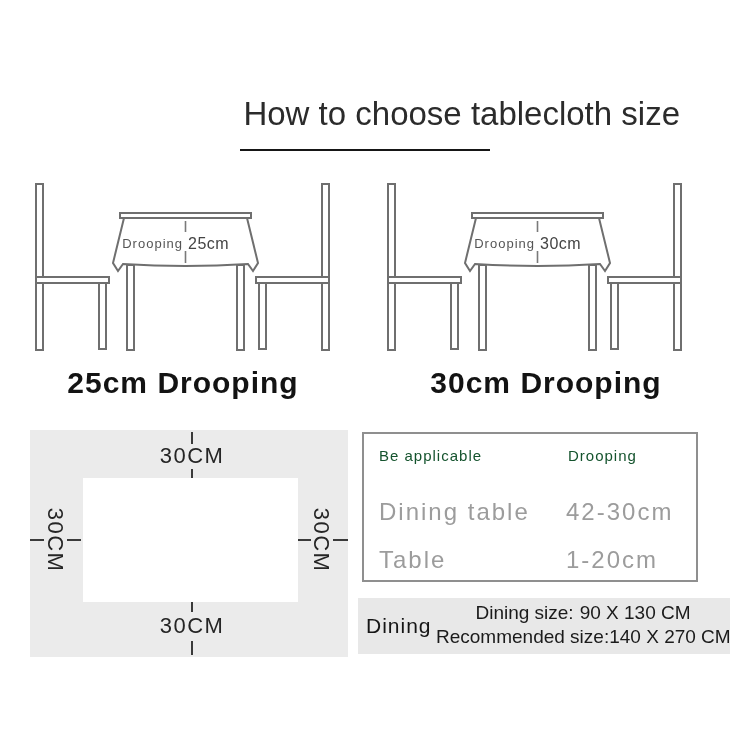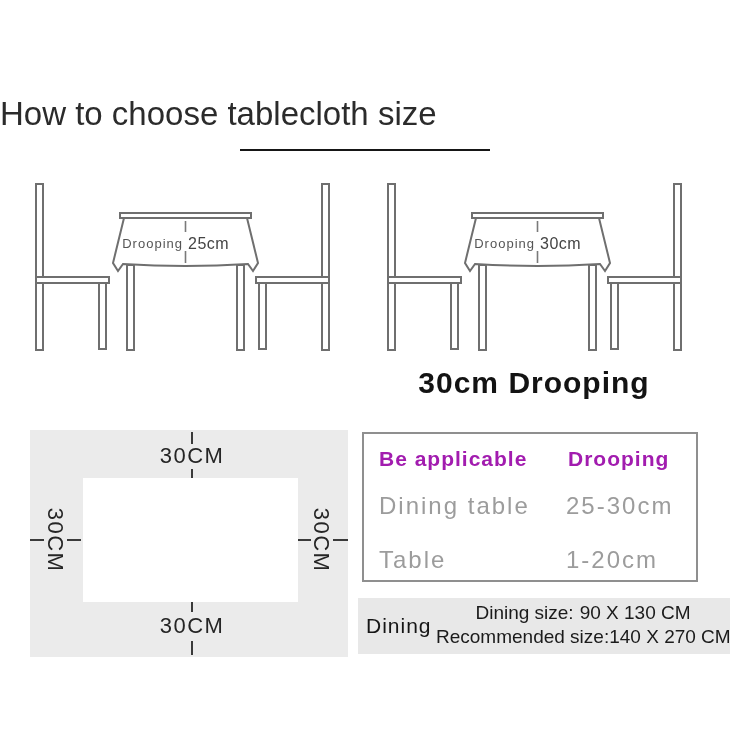--- a/index.html
+++ b/index.html
@@ -10,21 +10,21 @@
     width: 750px;
     height: 750px;
     background: #ffffff;
     overflow: hidden;
   }
 
   
   .title {
     position: absolute;
     top: 95px; left: 0; width: 680px;
-    text-align: left;
+    text-align: right;
     font-size: 33px;
     font-weight: 400;
     color: #2b2b2b;
     letter-spacing: 0px;
   }
   .title-underline {
     position: absolute;
     top: 149px; left: 240px;
     width: 250px; height: 2px;
     background: #161616;
@@ -41,21 +41,21 @@
     position: absolute;
     top: 366px;
     width: 312px;
     text-align: center;
     font-size: 30px;
     font-weight: 700;
     color: #131313;
     letter-spacing: 1px;
   }
   .caption.left  { left: 27px; }
-  .caption.right { left: 378px; }
+  .caption.right { left: 390px; }
 
   
   .size-diagram {
     position: absolute;
     left: 30px; top: 430px;
     width: 318px; height: 227px;
     background: #ebebeb;
   }
   .sd-white-rect {
     position: absolute;
@@ -84,23 +84,23 @@
   .spec-table {
     position: absolute;
     left: 362px; top: 432px;
     width: 336px; height: 150px;
     background: #ffffff;
     border: 2px solid #8f8f8f;
   }
   .spec-row { position: absolute; left: 0; width: 100%; height: 28px; }
   .spec-row .c1 { position: absolute; left: 15px; white-space: nowrap; }
   .spec-row .c2 { position: absolute; left: 202px; white-space: nowrap; }
-  .spec-row.header { top: 13px; font-size: 21px; font-weight: 700; color: #a21caf; letter-spacing: 1px; }
+  .spec-row.header { top: 13px; font-size: 15px; font-weight: 400; color: #14532d; letter-spacing: 1px; }
   .spec-row.header .c2 { left: 204px; }
-  .spec-row.r1 { top: 58px; }
+  .spec-row.r1 { top: 64px; }
   .spec-row.r2 { top: 112px; }
   .spec-row.body { font-size: 24px; font-weight: 400; color: #9c9c9c; letter-spacing: 2px; }
 
   
   .example-strip {
     position: absolute;
     left: 358px; top: 598px;
     width: 372px; height: 56px;
     background: #e8e8e8;
   }
@@ -170,20 +170,21 @@
 
     <g>
       <use href="#chair" transform="translate(388,184)"></use>
       <use href="#chair" transform="translate(681,184) scale(-1,1)"></use>
       <use href="#tbl" transform="translate(473,213)"></use>
       <text class="cloth-word" x="535" y="248" text-anchor="end">Drooping</text>
       <text class="cloth-num" x="540" y="249">30cm</text>
     </g>
   </svg>
 
+  <div class="caption left">25cm Drooping</div>
   <div class="caption right">30cm Drooping</div>
 
   <div class="size-diagram">
     <div class="sd-white-rect"></div>
 
     <div class="tick v" style="left:161px; top:2px;   height:12px;"></div>
     <div class="tick v" style="left:161px; top:39px;  height:9px;"></div>
     <div class="sd-label top">30CM</div>
 
     <div class="tick v" style="left:161px; top:172px; height:10px;"></div>
@@ -199,21 +200,21 @@
     <div class="tick h" style="left:303px; top:109px; width:15px;"></div>
   </div>
 
   <div class="spec-table">
     <div class="spec-row header">
       <span class="c1">Be applicable</span>
       <span class="c2">Drooping</span>
     </div>
     <div class="spec-row body r1">
       <span class="c1">Dining table</span>
-      <span class="c2">25-30cm</span>
+      <span class="c2">42-30cm</span>
     </div>
     <div class="spec-row body r2">
       <span class="c1">Table</span>
       <span class="c2">1-20cm</span>
     </div>
   </div>
 
   <div class="example-strip">
     <div class="example-label">Dining</div>
     <div class="example-lines">

